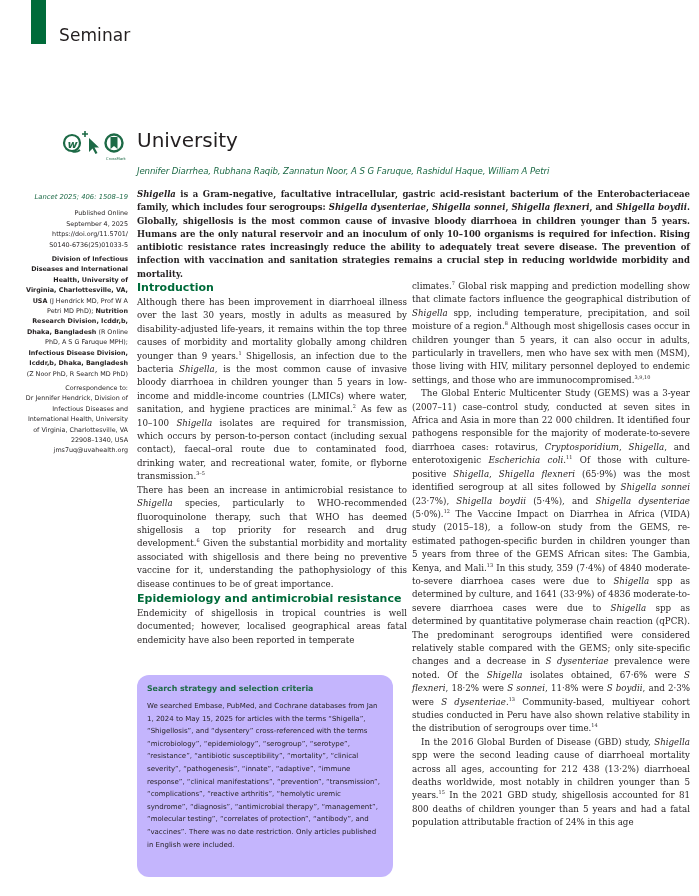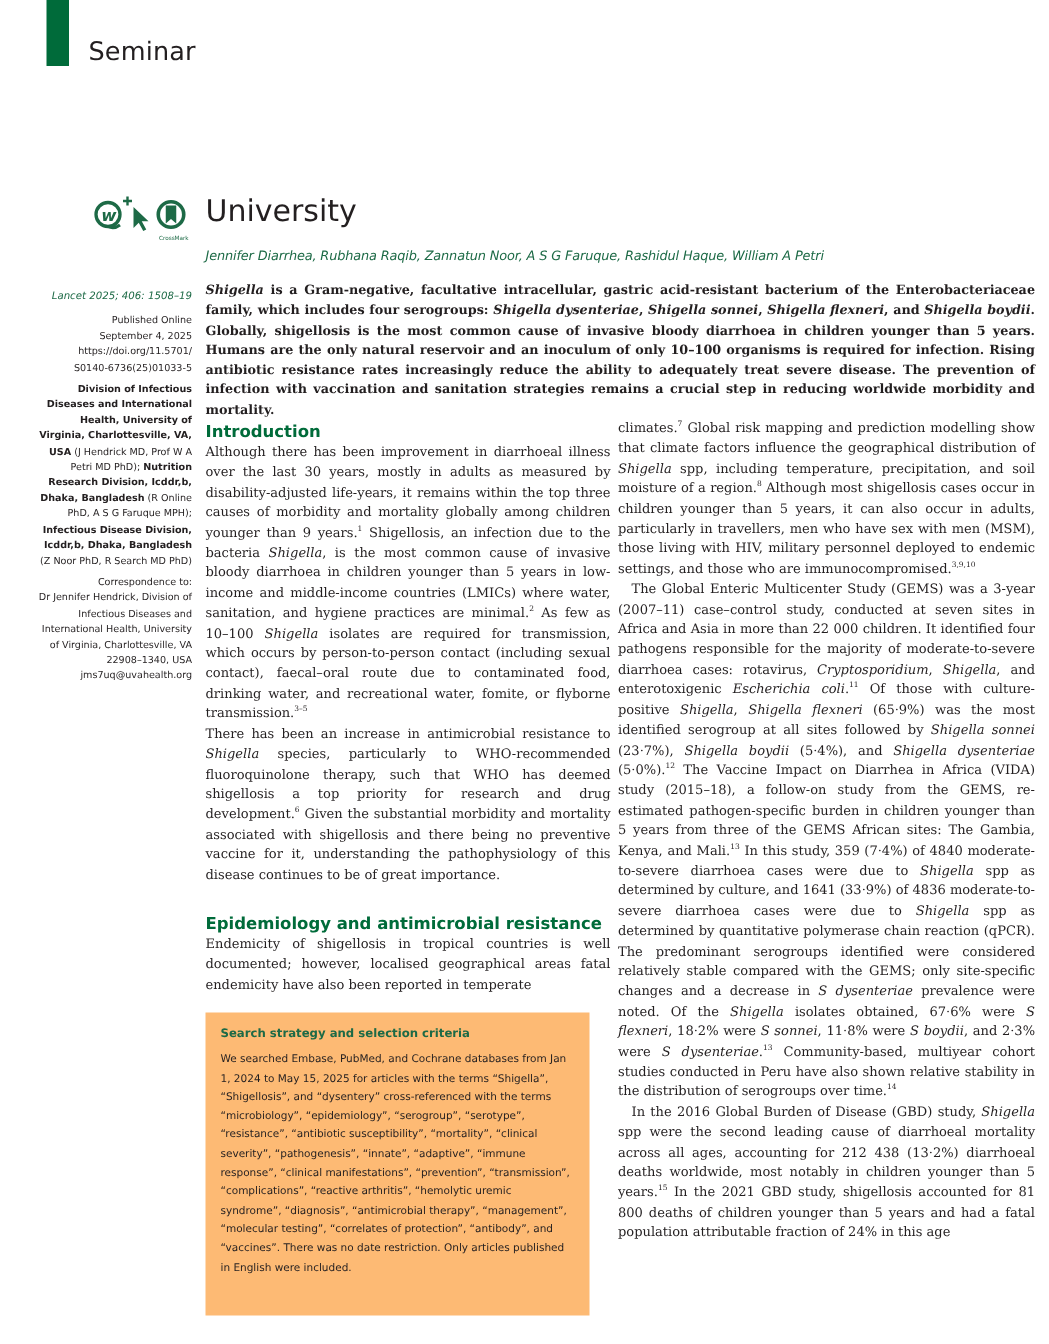--- a/index.html
+++ b/index.html
@@ -14,23 +14,23 @@
   .sidebar .block { margin-bottom: 4px; }
   .sidebar .bold { font-weight: bold; }
   .abstract { position: absolute; left: 137px; top: 188px; width: 553px; font-size: 8.5px; line-height: 13.3px; font-weight: bold; text-align: justify; color: #231f20; }
   .abstract i { font-style: italic; }
   .col { position: absolute; font-size: 8.7px; line-height: 13.4px; text-align: justify; color: #231f20; }
   .col-left { left: 137px; top: 280px; width: 270px; }
   .col-right { left: 412px; top: 280px; width: 278px; }
   .col p { margin: 0; }
   .col p.indent { text-indent: 9px; }
   .col h2 { font-family: "DejaVu Sans", sans-serif; font-size: 11px; font-weight: bold; color: #006b3a; margin: 0 0 1px 0; line-height: 15px; }
-  .col h2.second { margin-top: 17px; }
+  .col h2.second { margin-top: 0; }
   sup { font-size: 5px; vertical-align: super; line-height: 0; }
-  .searchbox { position: absolute; left: 137px; top: 675px; width: 256px; height: 202px; background: #fdba74; box-sizing: border-box; padding: 9px 10px 0 10px; }
+  .searchbox { position: absolute; left: 137px; top: 675px; width: 256px; height: 202px; background: #c4b5fd; box-sizing: border-box; padding: 9px 10px 0 10px; border-radius: 12px; }
   .searchbox h3 { margin: 0 0 7px 0; font-family: "DejaVu Sans", sans-serif; font-size: 7.8px; font-weight: bold; color: #1d6a46; }
   .searchbox p { margin: 0; font-family: "DejaVu Sans", sans-serif; font-size: 7px; line-height: 12.6px; color: #231f20; }
 </style>
 </head>
 <body>
 
 <div class="green-bar"></div>
 <div class="section-label">Seminar</div>
 
 <div class="icons">

